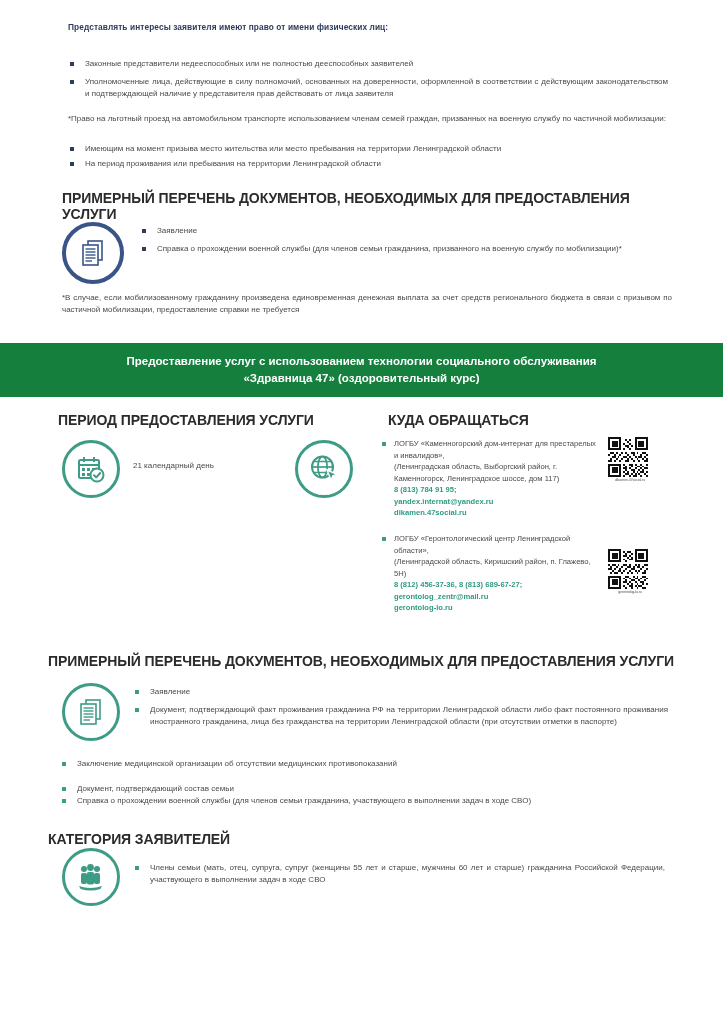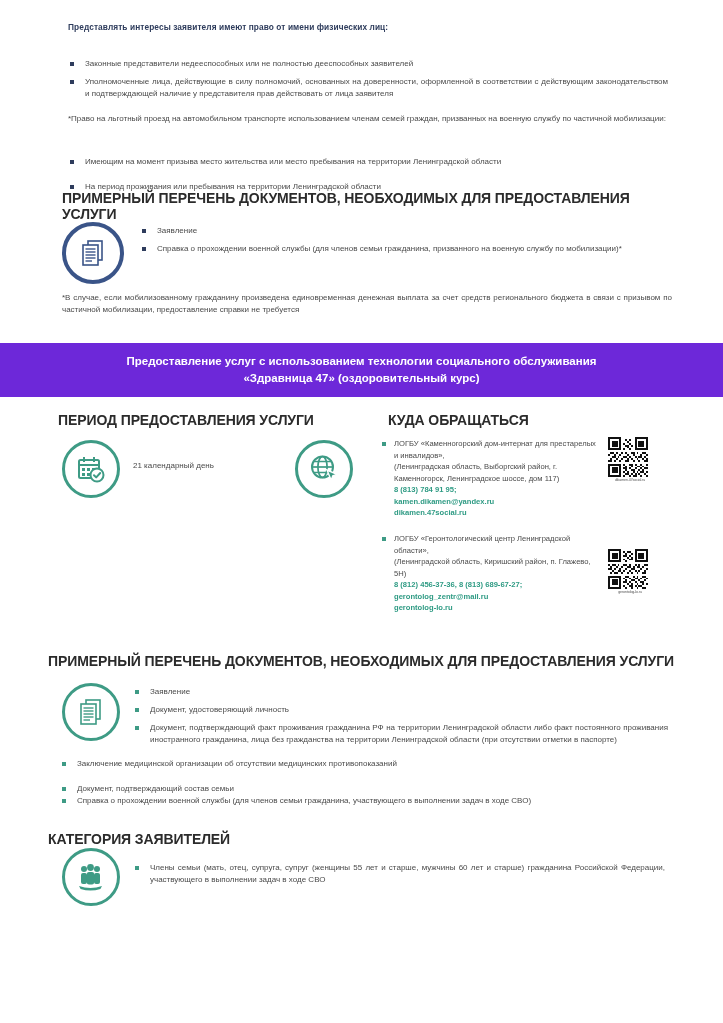--- a/index.html
+++ b/index.html
@@ -28,32 +28,32 @@
   .blist li {
     position:relative; padding-left:17px;
     font-size:8px; line-height:1.5; color:#4a4a4a;
     margin-bottom:6px; text-align:justify;
   }
   .blist li::before {
     content:""; position:absolute; left:2px; top:4px;
     width:4px; height:4px; background:#2e3c5c;
   }
   .blist.teal li::before { background:#3e9b85; }
-  .blist.tight li { margin-bottom:3px;margin-top:13px; }
+  .blist.tight li { margin-bottom:3px; }
 
   
   .heading {
     font-size:14px; font-weight:bold; color:#2b2b2b;
     letter-spacing:-.1px; text-transform:uppercase;
   }
 
   
   .banner {
     position:absolute; left:0; width:723px;
-    background:#6d28d9; color:#ffffff;
+    background:#15803d; color:#ffffff;
     display:flex; align-items:center; justify-content:center;
     text-align:center;
   }
   .banner span {
     font-size:11.5px; font-weight:bold; line-height:1.45;
     max-width:520px;
   }
 
   
   .icon-circle {
@@ -156,21 +156,21 @@
   </div>
 
   <div class="abs heading" style="left:388px; top:412px;">КУДА ОБРАЩАТЬСЯ</div>
 
   <div class="abs" style="left:380px; top:438px; width:220px;">
     <div style="position:relative; padding-left:14px;">
       <span class="abs" style="left:2px; top:4px; width:4px; height:4px; background:#3e9b85;"></span>
       <div class="contact-txt">ЛОГБУ «Каменногорский дом-интернат для престарелых и инвалидов»,</div>
       <div class="contact-txt">(Ленинградская область, Выборгский район, г. Каменногорск, Ленинградское шоссе, дом 117)</div>
       <div class="contact-hl">8 (813) 784 91 95;</div>
-      <div class="contact-hl">kamen.dikamen@yandex.ru</div>
+      <div class="contact-hl">yandex.internat@yandex.ru</div>
       <div class="contact-hl">dikamen.47social.ru</div>
     </div>
   </div>
 
   <div class="abs" style="left:380px; top:533px; width:220px;">
     <div style="position:relative; padding-left:14px;">
       <span class="abs" style="left:2px; top:4px; width:4px; height:4px; background:#3e9b85;"></span>
       <div class="contact-txt">ЛОГБУ «Геронтологический центр Ленинградской области»,</div>
       <div class="contact-txt">(Ленинградской область, Киришский район, п. Глажево, 5Н)</div>
       <div class="contact-hl">8 (812) 456-37-36, 8 (813) 689-67-27;</div>
@@ -395,21 +395,20 @@
         <line x1="7.5" y1="14" x2="17.5" y2="14"></line>
         <line x1="7.5" y1="17" x2="17.5" y2="17"></line>
         <line x1="7.5" y1="20" x2="17.5" y2="20"></line>
         <line x1="7.5" y1="23" x2="14" y2="23"></line>
       </g>
     </svg>
   </div>
 
   <ul class="blist teal abs" style="left:133px; top:686px; width:535px;">
     <li>Заявление</li>
-    <li>Документ, удостоверяющий личность</li>
     <li>Документ, подтверждающий факт проживания гражданина РФ на территории Ленинградской области либо факт постоянного проживания иностранного гражданина, лица без гражданства на территории Ленинградской области (при отсутствии отметки в паспорте)</li>
   </ul>
 
   <ul class="blist teal abs" style="left:60px; top:758px; width:625px;">
     <li style="margin-bottom:13px;">Заключение медицинской организации об отсутствии медицинских противопоказаний</li>
     <li style="margin-bottom:0;">Документ, подтверждающий состав семьи</li>
     <li>Справка о прохождении военной службы (для членов семьи гражданина, участвующего в выполнении задач в ходе СВО)</li>
   </ul>
 
   <div class="abs heading" style="left:48px; top:831px;">КАТЕГОРИЯ ЗАЯВИТЕЛЕЙ</div>

